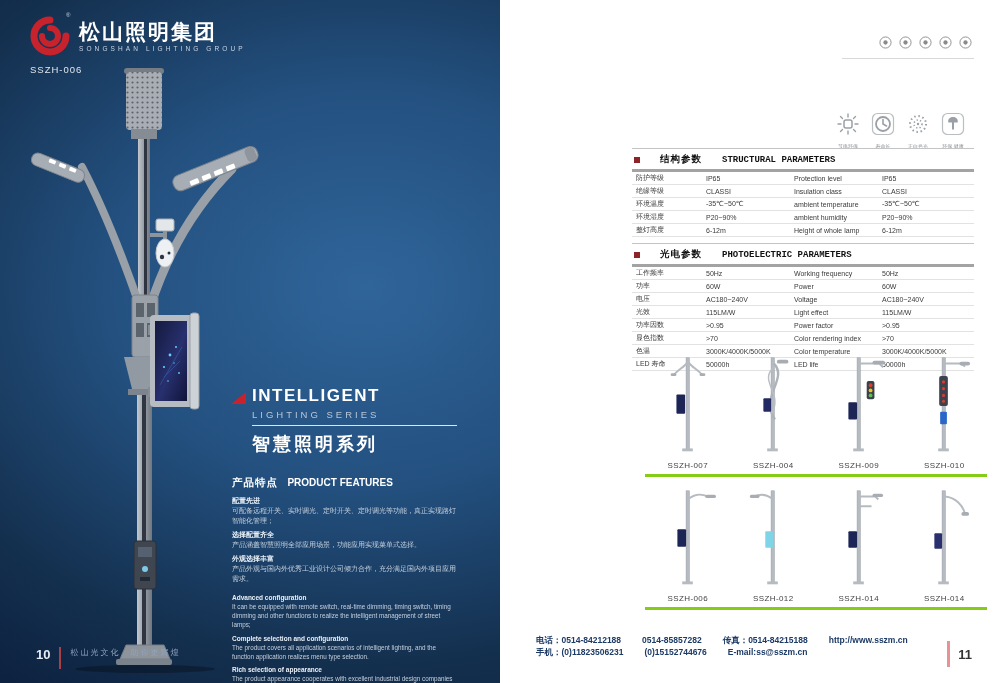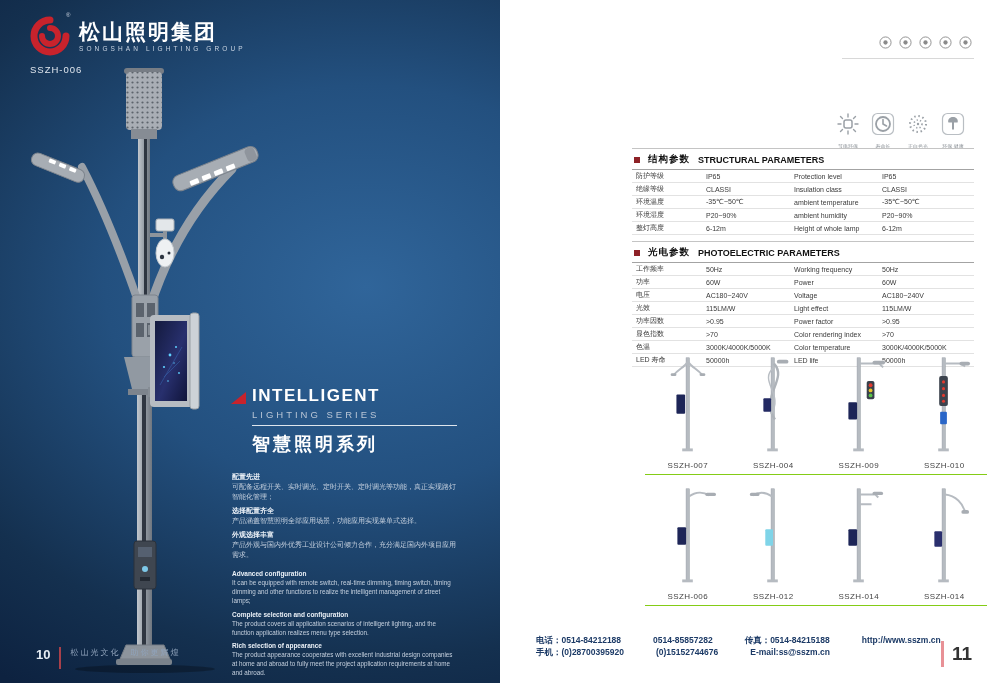--- a/index.html
+++ b/index.html
@@ -40,37 +40,37 @@
   .cert-row{position:absolute;right:28px;top:36px;display:flex;gap:7px;}
   .cert-row svg{display:block;}
   .cert-rule{position:absolute;right:26px;top:58px;width:132px;border-top:1px solid #d8d8d8;}
   .icon-row{position:absolute;right:34px;top:112px;display:flex;gap:9px;}
   .icon-item{display:flex;flex-direction:column;align-items:center;width:26px;}
   .icon-item svg{width:24px;height:24px;}
   .icon-label{font-size:5px;color:#8a9096;margin-top:3px;white-space:nowrap;}
   .tables{position:absolute;left:132px;top:148px;width:342px;}
   .ptable{border-top:1px solid #c4c4c4;}
   .ptable + .ptable{margin-top:6px;}
-  .t-head{display:flex;align-items:center;gap:8px;padding:4px 2px 3px 2px;border-bottom:1px solid #a3a3a3;}
+  .t-head{display:flex;align-items:center;gap:20px;padding:4px 2px 3px 2px;border-bottom:3px solid #a3a3a3;font-family:Liberation Mono, monospace;}
   .sq{width:6px;height:6px;background:#8e2227;}
   .t-cn{font-size:9.5px;font-weight:bold;color:#111;letter-spacing:1px;}
   .t-en{font-size:9px;font-weight:bold;color:#111;}
   .prow{display:grid;grid-template-columns:70px 88px 88px 96px;align-items:center;
         height:12px;border-bottom:1px solid #e2e2e2;font-size:7px;color:#3a3a3a;padding-left:4px;}
   .prod-grid{position:absolute;left:145px;top:344px;width:342px;}
-  .prod-row{display:grid;grid-template-columns:repeat(4,1fr);border-bottom:1px solid #84cc16;height:130px;}
+  .prod-row{display:grid;grid-template-columns:repeat(4,1fr);border-bottom:3px solid #84cc16;height:130px;}
   .prod-cell{display:flex;flex-direction:column;align-items:center;justify-content:flex-end;}
   .prod-cell svg{width:62px;height:108px;}
   .prod-label{font-size:8px;color:#444;margin:1px 0 4px 0;letter-spacing:.4px;}
   .contact{position:absolute;left:36px;top:634px;font-size:8.5px;font-weight:bold;color:#1c3a66;}
-  .contact .row{display:flex;gap:32px;line-height:12px;white-space:nowrap;}
+  .contact .row{display:flex;gap:21px;line-height:12px;white-space:nowrap;}
   .pair{display:flex;}
   .foot-right{position:absolute;right:28px;bottom:16px;display:flex;align-items:center;gap:8px;}
   .foot-right .bar{width:3px;height:26px;background:#e89196;}
-  .foot-right .pn{font-size:19px;color:#333;font-weight:600;}
+  .foot-right .pn{font-size:13px;color:#333;font-weight:600;}
 </style>
 </head>
 <body>
 
 <section class="page-left">
   <header class="brand">
     <div class="logo-mark">
       <svg viewBox="0 0 40 40">
         <path d="M20 4 a16 16 0 1 0 16 16" stroke="#c8232c" stroke-width="7" fill="none" stroke-linecap="round"></path>
         <path d="M20 12 a8 8 0 1 1 -8 8" stroke="#c8232c" stroke-width="6" fill="none" stroke-linecap="round"></path>
@@ -173,20 +173,24 @@
 
   <div class="series">
     <div class="series-row1">
       <span class="tri"></span>
       <span class="series-en">INTELLIGENT</span>
     </div>
     <div class="series-sub">LIGHTING SERIES</div>
     <hr>
     <div class="series-cn">智慧照明系列</div>
     <div class="features">
+      <div class="feat-head">
+        <span class="cn">产品特点</span>
+        <span class="en">PRODUCT FEATURES</span>
+      </div>
       <div class="cn-block">
           <div class="ft">配置先进</div>
           <div class="fb">可配备远程开关、实时调光、定时开关、定时调光等功能，真正实现路灯智能化管理；</div>
           <div class="ft">选择配置齐全</div>
           <div class="fb">产品涵盖智慧照明全部应用场景，功能应用实现菜单式选择。</div>
           <div class="ft">外观选择丰富</div>
           <div class="fb">产品外观与国内外优秀工业设计公司倾力合作，充分满足国内外项目应用需求。</div>
         </div>
       <div class="en-block">
           <div class="ft">Advanced configuration</div>
@@ -482,21 +486,21 @@
       <span>0514-85857282</span>
       <span class="pair">
           <span>传真：</span>
           <span>0514-84215188</span>
         </span>
       <span>http://www.sszm.cn</span>
     </div>
     <div class="row">
       <span class="pair">
           <span>手机：</span>
-          <span>(0)28700395920</span>
+          <span>(0)11823506231</span>
         </span>
       <span>(0)15152744676</span>
       <span class="pair">
           <span>E-mail:</span>
           <span>ss@sszm.cn</span>
         </span>
     </div>
   </div>
 
   <footer class="foot-right">

